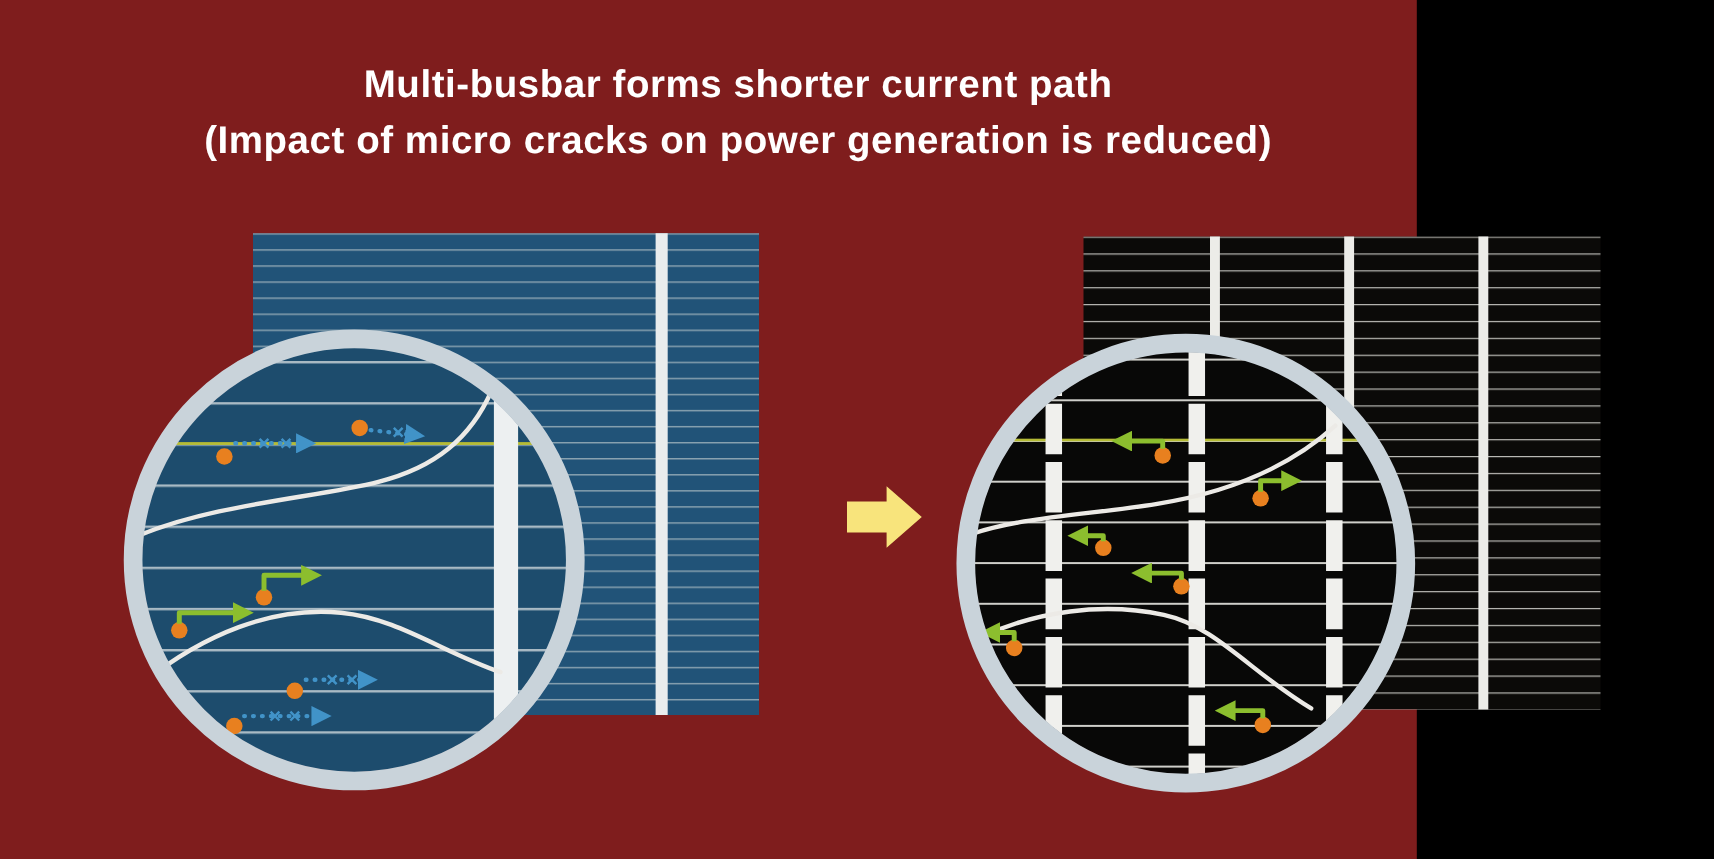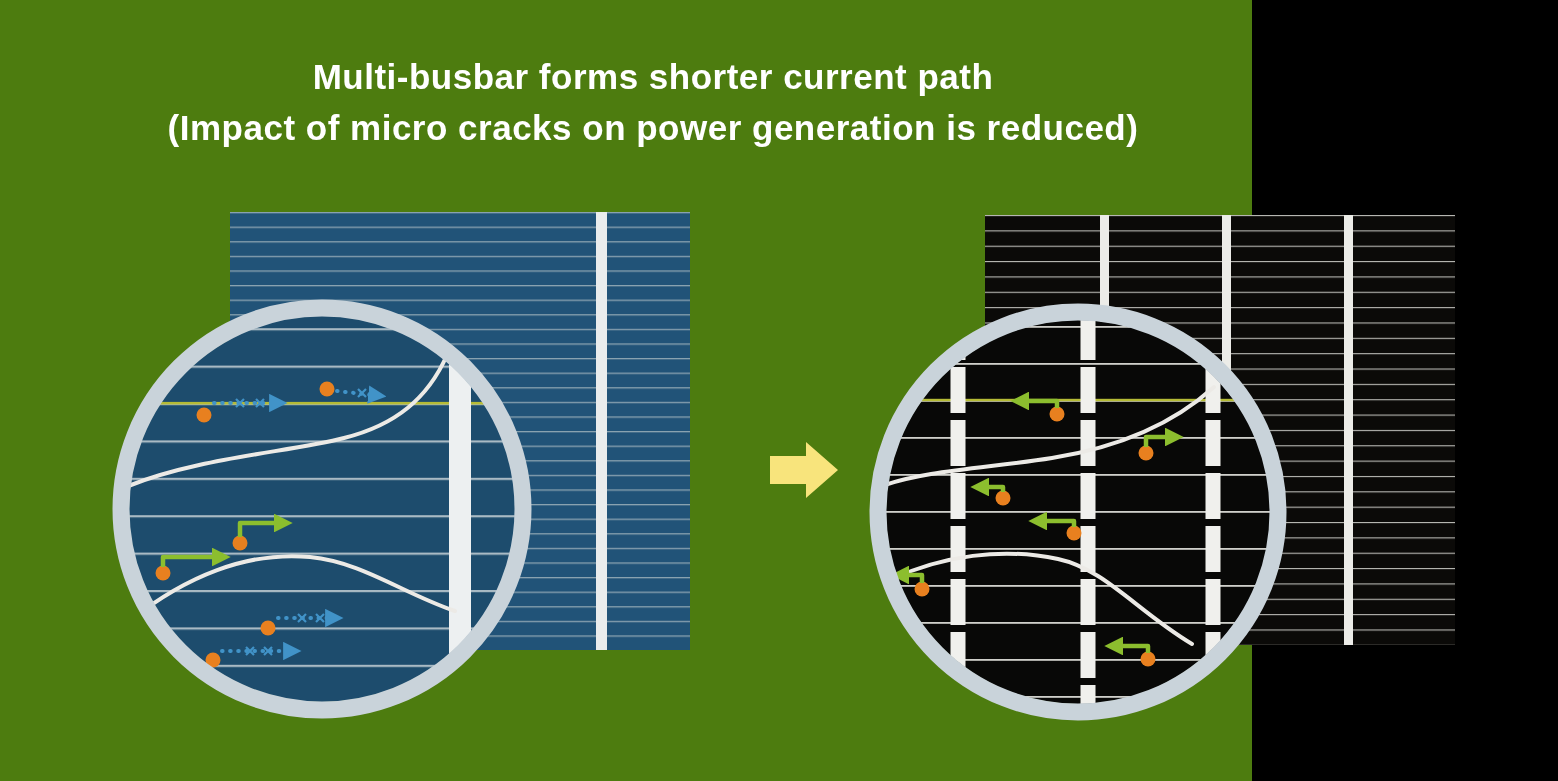--- a/index.html
+++ b/index.html
@@ -8,21 +8,22 @@
     background: #000000;
     width: 1558px;
     height: 781px;
     overflow: hidden;
     font-family: "Liberation Sans", sans-serif;
   }
   .canvas {
     position: relative;
     width: 1252px;
     height: 781px;
-    background: #4d7c0f;
+    background: #7f1d1d;
+    padding-left: 36px;
   }
   .title {
     position: absolute;
     top: 52px;
     left: 0;
     right: 0;
     text-align: center;
     transform: translateX(27px);
     color: #ffffff;
     font-weight: bold;

